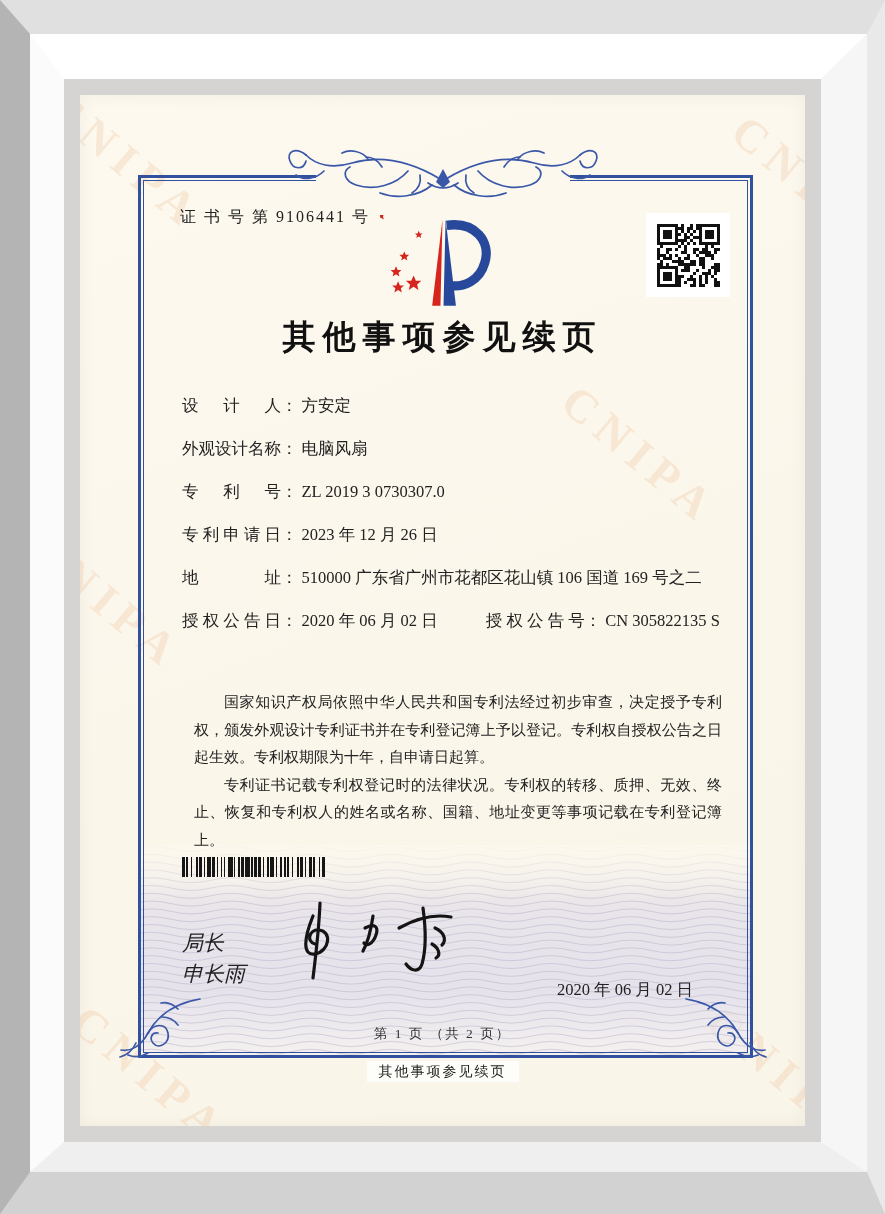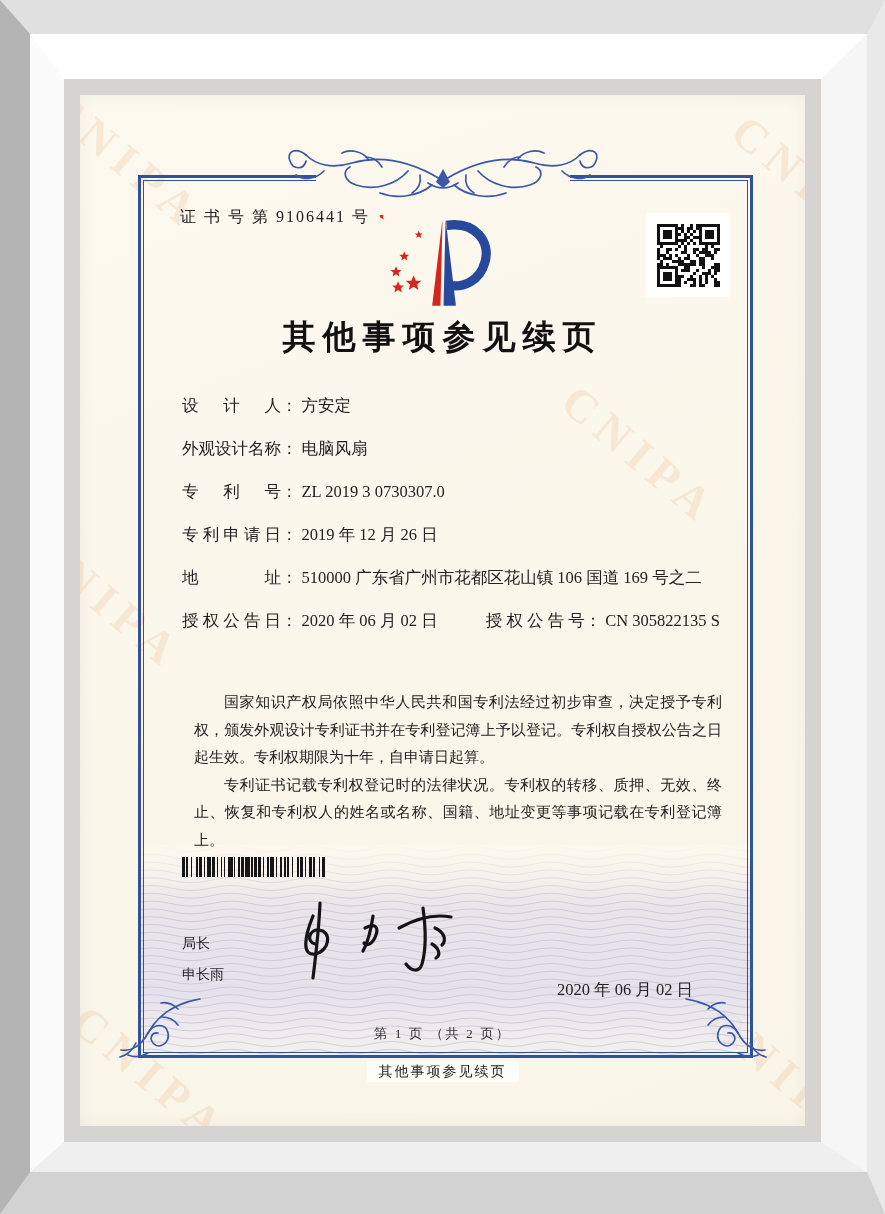--- a/index.html
+++ b/index.html
@@ -31,21 +31,21 @@
   .flabel{display:inline-block;width:6em;text-align:justify;text-align-last:justify;vertical-align:bottom;}
   .fcolon{margin-right:4px;}
   .frow.double .second{margin-left:44px;}
   .paras{position:absolute;left:114px;top:594px;width:528px;font-size:15px;line-height:1.84;color:#222;text-align:justify;}
   .paras p{margin:0;text-indent:2em;}
   .waveband{position:absolute;left:61px;top:750px;width:609px;height:210px;
             background:linear-gradient(180deg,rgba(226,223,236,0) 0%,rgba(223,220,234,0.65) 30%,rgba(224,221,236,0.8) 70%,rgba(238,236,245,0.5) 100%);}
   .waveband .fade{position:absolute;inset:0;background:linear-gradient(180deg,rgba(252,248,238,0.95) 0%,rgba(252,248,238,0) 26%);}
   .barcode{position:absolute;left:102px;top:762px;width:186px;height:20px;overflow:hidden;white-space:nowrap;font-size:0;}
   .barcode i{display:inline-block;height:100%;}
-  .signer{position:absolute;left:102px;top:833px;font-size:14px;color:#222;line-height:31px;}
+  .signer{position:absolute;left:102px;top:833px;font-size:21px;color:#222;line-height:31px;font-style:italic;}
   .sig{position:absolute;left:205px;top:803px;}
   .issuedate{position:absolute;left:440px;top:884px;width:210px;text-align:center;font-size:16.5px;color:#222;}
   .pageinfo{position:absolute;left:0;top:930px;width:100%;text-align:center;font-size:13.5px;letter-spacing:2px;color:#333;}
   .flourish{position:absolute;top:898px;}
   .flourish.left{left:36px;} .flourish.right{left:602px;}
   .footnote{position:absolute;left:0;top:968px;width:100%;text-align:center;font-size:14px;color:#222;}
   .footnote span{background:#fdfdfa;padding:3px 12px;letter-spacing:2px;}
   svg{display:block;}
 </style>
 </head>
@@ -291,21 +291,21 @@
         <div class="frow">
           <span class="flabel">设计人</span><span class="fcolon">：</span><span>方安定</span>
         </div>
         <div class="frow">
           <span class="flabel">外观设计名称</span><span class="fcolon">：</span><span>电脑风扇</span>
         </div>
         <div class="frow">
           <span class="flabel">专利号</span><span class="fcolon">：</span><span>ZL 2019 3 0730307.0</span>
         </div>
         <div class="frow">
-          <span class="flabel">专利申请日</span><span class="fcolon">：</span><span>2019 年 12 月 26 日</span>
+          <span class="flabel">专利申请日</span><span class="fcolon">：</span><span>2023 年 12 月 26 日</span>
         </div>
         <div class="frow">
           <span class="flabel">地址</span><span class="fcolon">：</span><span>510000 广东省广州市花都区花山镇 106 国道 169 号之二</span>
         </div>
         <div class="frow double">
           <span><span class="flabel">授权公告日</span><span class="fcolon">：</span><span>2020 年 06 月 02 日</span></span>
           <span class="second"><span class="flabel">授权公告号</span><span class="fcolon">：</span><span>CN 305822135 S</span></span>
         </div>
       </div>
 

